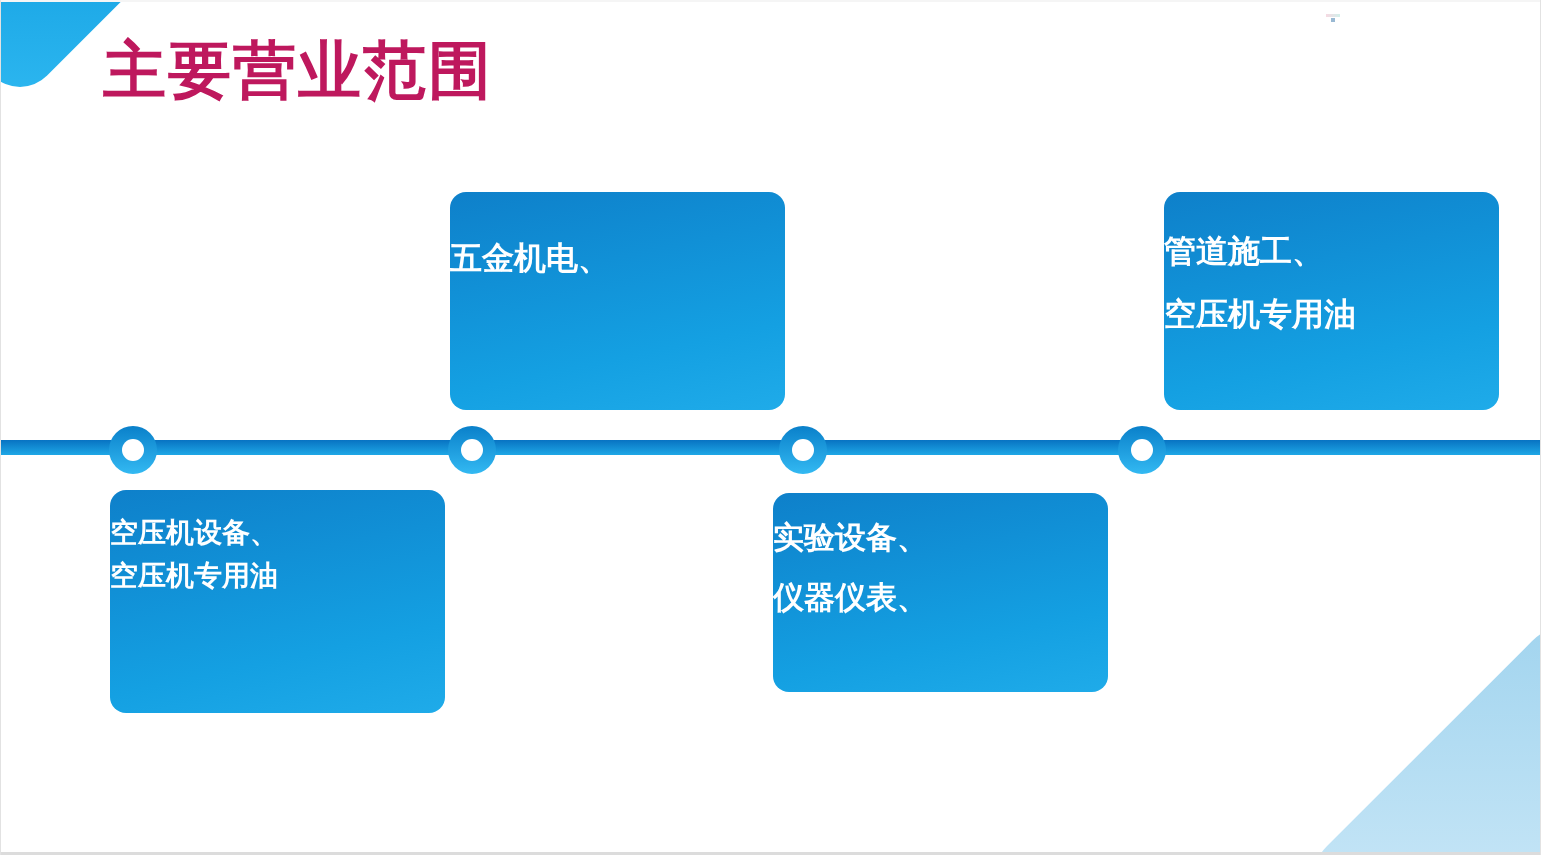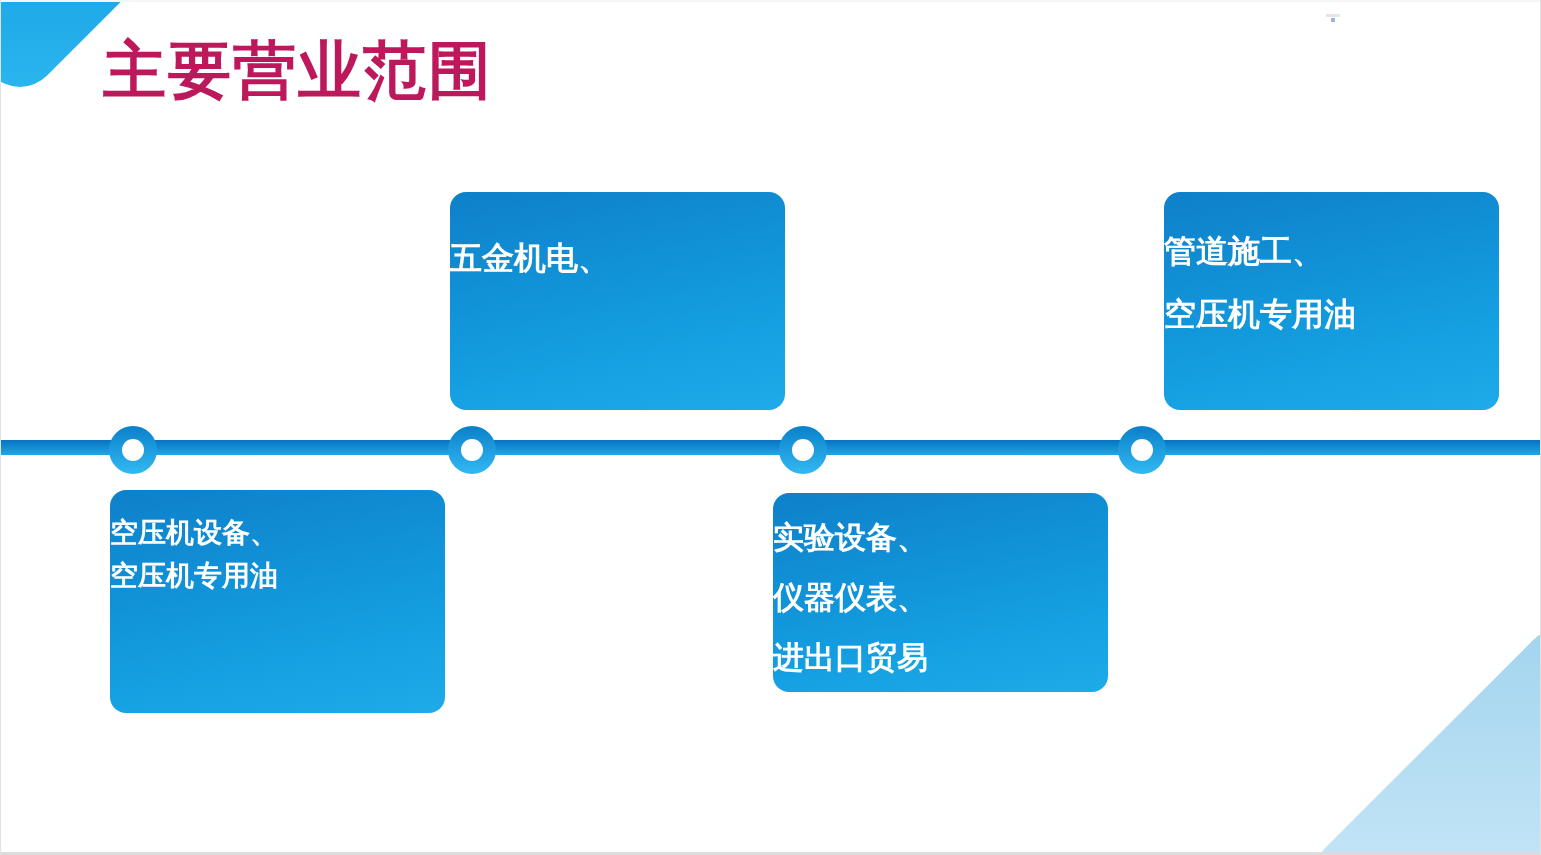--- a/index.html
+++ b/index.html
@@ -108,19 +108,18 @@
   <span class="line">空压机专用油</span>
 </div>
 
 <div class="card card-2">
   <span class="line">五金机电、</span>
 </div>
 
 <div class="card card-3">
   <span class="line">实验设备、</span>
   <span class="line">仪器仪表、</span>
-  <span class="line">进出口贸易</span>
 </div>
 
 <div class="card card-4">
   <span class="line">管道施工、</span>
   <span class="line">空压机专用油</span>
 </div>
 
 </body></html>

